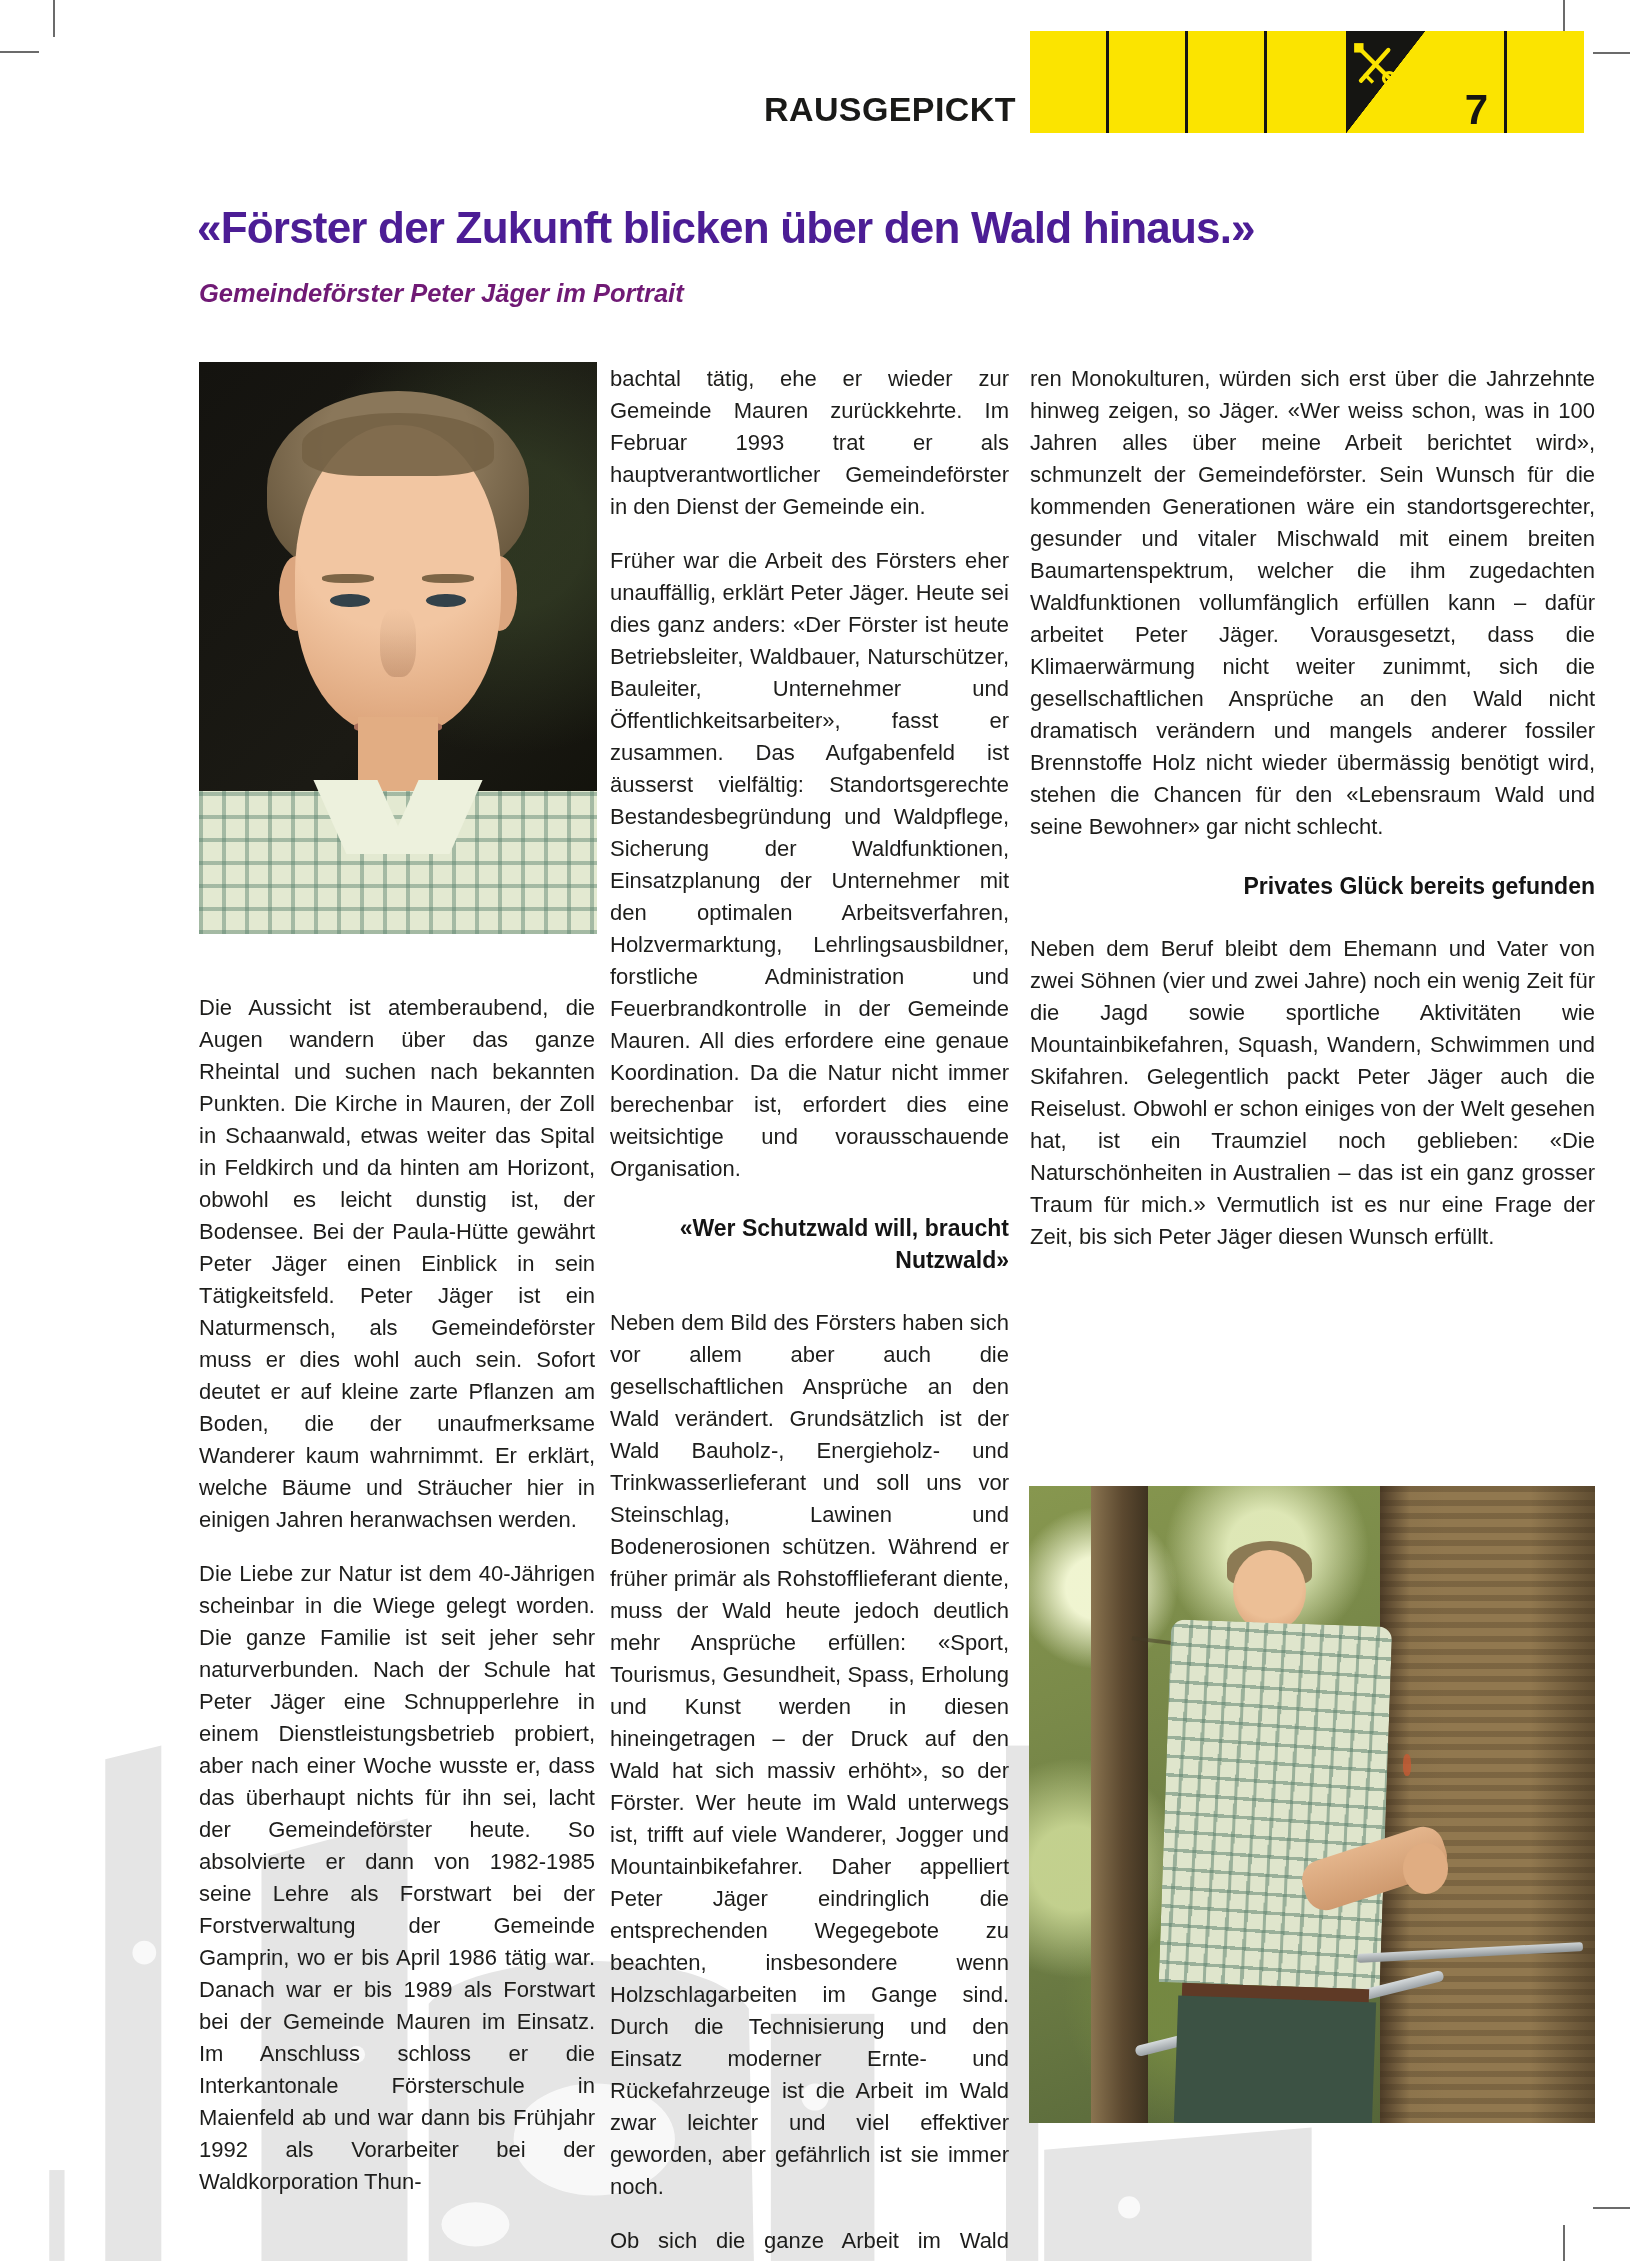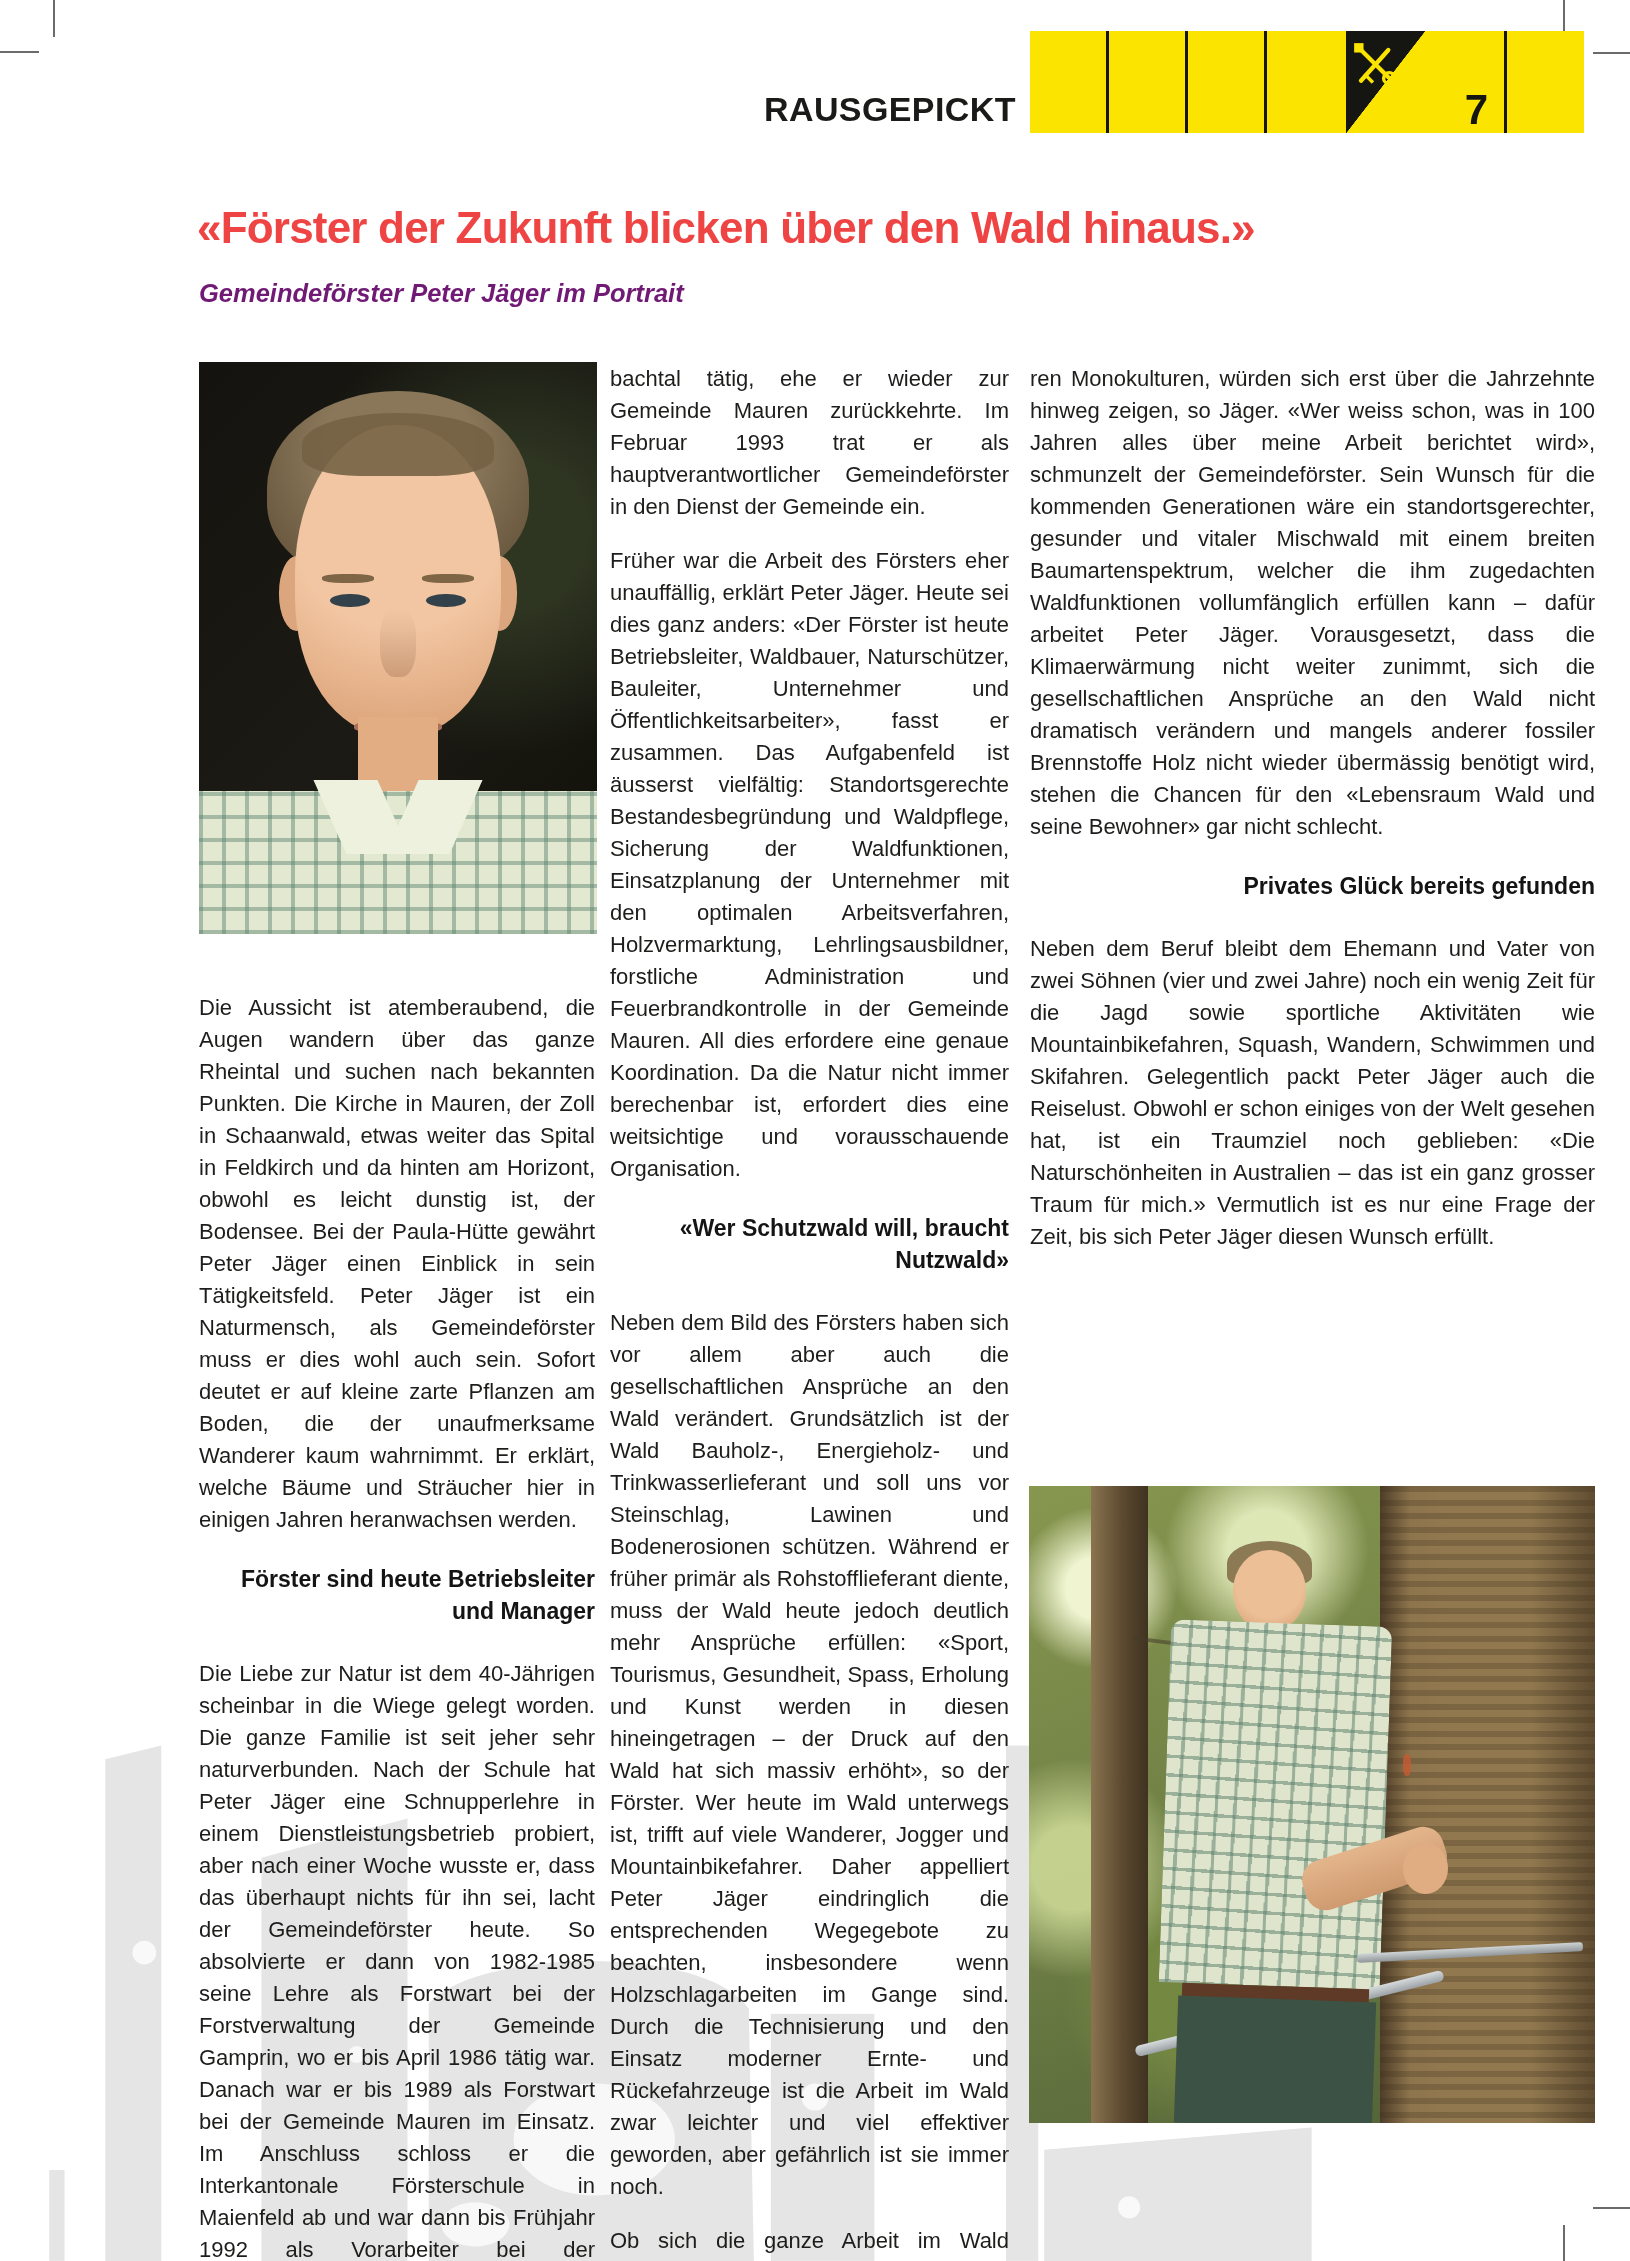--- a/index.html
+++ b/index.html
@@ -25,21 +25,21 @@
   }
   .band .pagenum{
     position:absolute;left:392px;bottom:1.7px;width:78px;text-align:right;
     padding-right:12px;box-sizing:border-box;
     font-size:42px;font-weight:bold;color:#151512;line-height:1;
   }
   .band svg{position:absolute;left:3.4px;top:5.1px;}
   
   .title{
     position:absolute;left:197px;top:202px;width:1325px;z-index:3;
-    font-size:44px;font-weight:bold;letter-spacing:-0.8px;color:#ef4444;line-height:51px;margin:0;
+    font-size:44px;font-weight:bold;letter-spacing:-0.8px;color:#4c1d95;line-height:51px;margin:0;
   }
   .subtitle{
     position:absolute;left:199px;top:279px;width:1019px;z-index:3;
     font-size:25.5px;font-weight:bold;font-style:italic;color:#701a75;margin:0;
   }
   
   .col{position:absolute;z-index:3;font-size:22px;line-height:32px;}
   .col p{margin:18px 0 22px 0;text-align:justify;}
   .col p:last-child{margin-bottom:0;}
   .col h3{font-size:23px;line-height:32px;margin:27px 0 31px 0;font-weight:bold;color:#141414;text-align:right;}
@@ -175,21 +175,20 @@
   <div class="nose"></div>
   <div class="mouth"></div>
   <div class="neck"></div>
   <div class="shirt"></div>
   <div class="collar-l"></div>
   <div class="collar-r"></div>
 </div>
 
 <div id="col1" class="col">
   <p>Die Aussicht ist atemberaubend, die Augen wandern über das ganze Rheintal und suchen nach bekannten Punkten. Die Kirche in Mauren, der Zoll in Schaanwald, etwas weiter das Spital in Feldkirch und da hinten am Horizont, obwohl es leicht dunstig ist, der Bodensee. Bei der Paula-Hütte gewährt Peter Jäger einen Einblick in sein Tätigkeitsfeld. Peter Jäger ist ein Naturmensch, als Gemeindeförster muss er dies wohl auch sein. Sofort deutet er auf kleine zarte Pflanzen am Boden, die der unaufmerksame Wanderer kaum wahrnimmt. Er erklärt, welche Bäume und Sträucher hier in einigen Jahren heranwachsen werden.</p>
-  <h3>Förster sind heute Betriebsleiter und Manager</h3>
   <p>Die Liebe zur Natur ist dem 40-Jährigen scheinbar in die Wiege gelegt worden. Die ganze Familie ist seit jeher sehr naturverbunden. Nach der Schule hat Peter Jäger eine Schnupperlehre in einem Dienstleistungsbetrieb probiert, aber nach einer Woche wusste er, dass das überhaupt nichts für ihn sei, lacht der Gemeindeförster heute. So absolvierte er dann von 1982-1985 seine Lehre als Forstwart bei der Forstverwaltung der Gemeinde Gamprin, wo er bis April 1986 tätig war. Danach war er bis 1989 als Forstwart bei der Gemeinde Mauren im Einsatz. Im Anschluss schloss er die Interkantonale Försterschule in Maienfeld ab und war dann bis Frühjahr 1992 als Vorarbeiter bei der Waldkorporation Thun-</p>
 </div>
 
 <div id="col2" class="col">
   <p>bachtal tätig, ehe er wieder zur Gemeinde Mauren zurückkehrte. Im Februar 1993 trat er als hauptverantwortlicher Gemeindeförster in den Dienst der Gemeinde ein.</p>
   <p>Früher war die Arbeit des Försters eher unauffällig, erklärt Peter Jäger. Heute sei dies ganz anders: «Der Förster ist heute Betriebsleiter, Waldbauer, Naturschützer, Bauleiter, Unternehmer und Öffentlichkeitsarbeiter», fasst er zusammen. Das Aufgabenfeld ist äusserst vielfältig: Standortsgerechte Bestandesbegründung und Waldpflege, Sicherung der Waldfunktionen, Einsatzplanung der Unternehmer mit den optimalen Arbeitsverfahren, Holzvermarktung, Lehrlingsausbildner, forstliche Administration und Feuerbrandkontrolle in der Gemeinde Mauren. All dies erfordere eine genaue Koordination. Da die Natur nicht immer berechenbar ist, erfordert dies eine weitsichtige und vorausschauende Organisation.</p>
   <h3>«Wer Schutzwald will, braucht Nutzwald»</h3>
   <p>Neben dem Bild des Försters haben sich vor allem aber auch die gesellschaftlichen Ansprüche an den Wald verändert. Grundsätzlich ist der Wald Bauholz-, Energieholz- und Trinkwasserlieferant und soll uns vor Steinschlag, Lawinen und Bodenerosionen schützen. Während er früher primär als Rohstofflieferant diente, muss der Wald heute jedoch deutlich mehr Ansprüche erfüllen: «Sport, Tourismus, Gesundheit, Spass, Erholung und Kunst werden in diesen hineingetragen – der Druck auf den Wald hat sich massiv erhöht», so der Förster. Wer heute im Wald unterwegs ist, trifft auf viele Wanderer, Jogger und Mountainbikefahrer. Daher appelliert Peter Jäger eindringlich die entsprechenden Wegegebote zu beachten, insbesondere wenn Holzschlagarbeiten im Gange sind. Durch die Technisierung und den Einsatz moderner Ernte- und Rückefahrzeuge ist die Arbeit im Wald zwar leichter und viel effektiver geworden, aber gefährlich ist sie immer noch.</p>
   <p>Ob sich die ganze Arbeit im Wald auszahlt, werde sich allerdings erst in 80-100 Jahren zeigen, so lange benötigt die Natur eben. Fehler in der Waldbewirtschaftung, wie beispielsweise die frühe-</p>
 </div>

